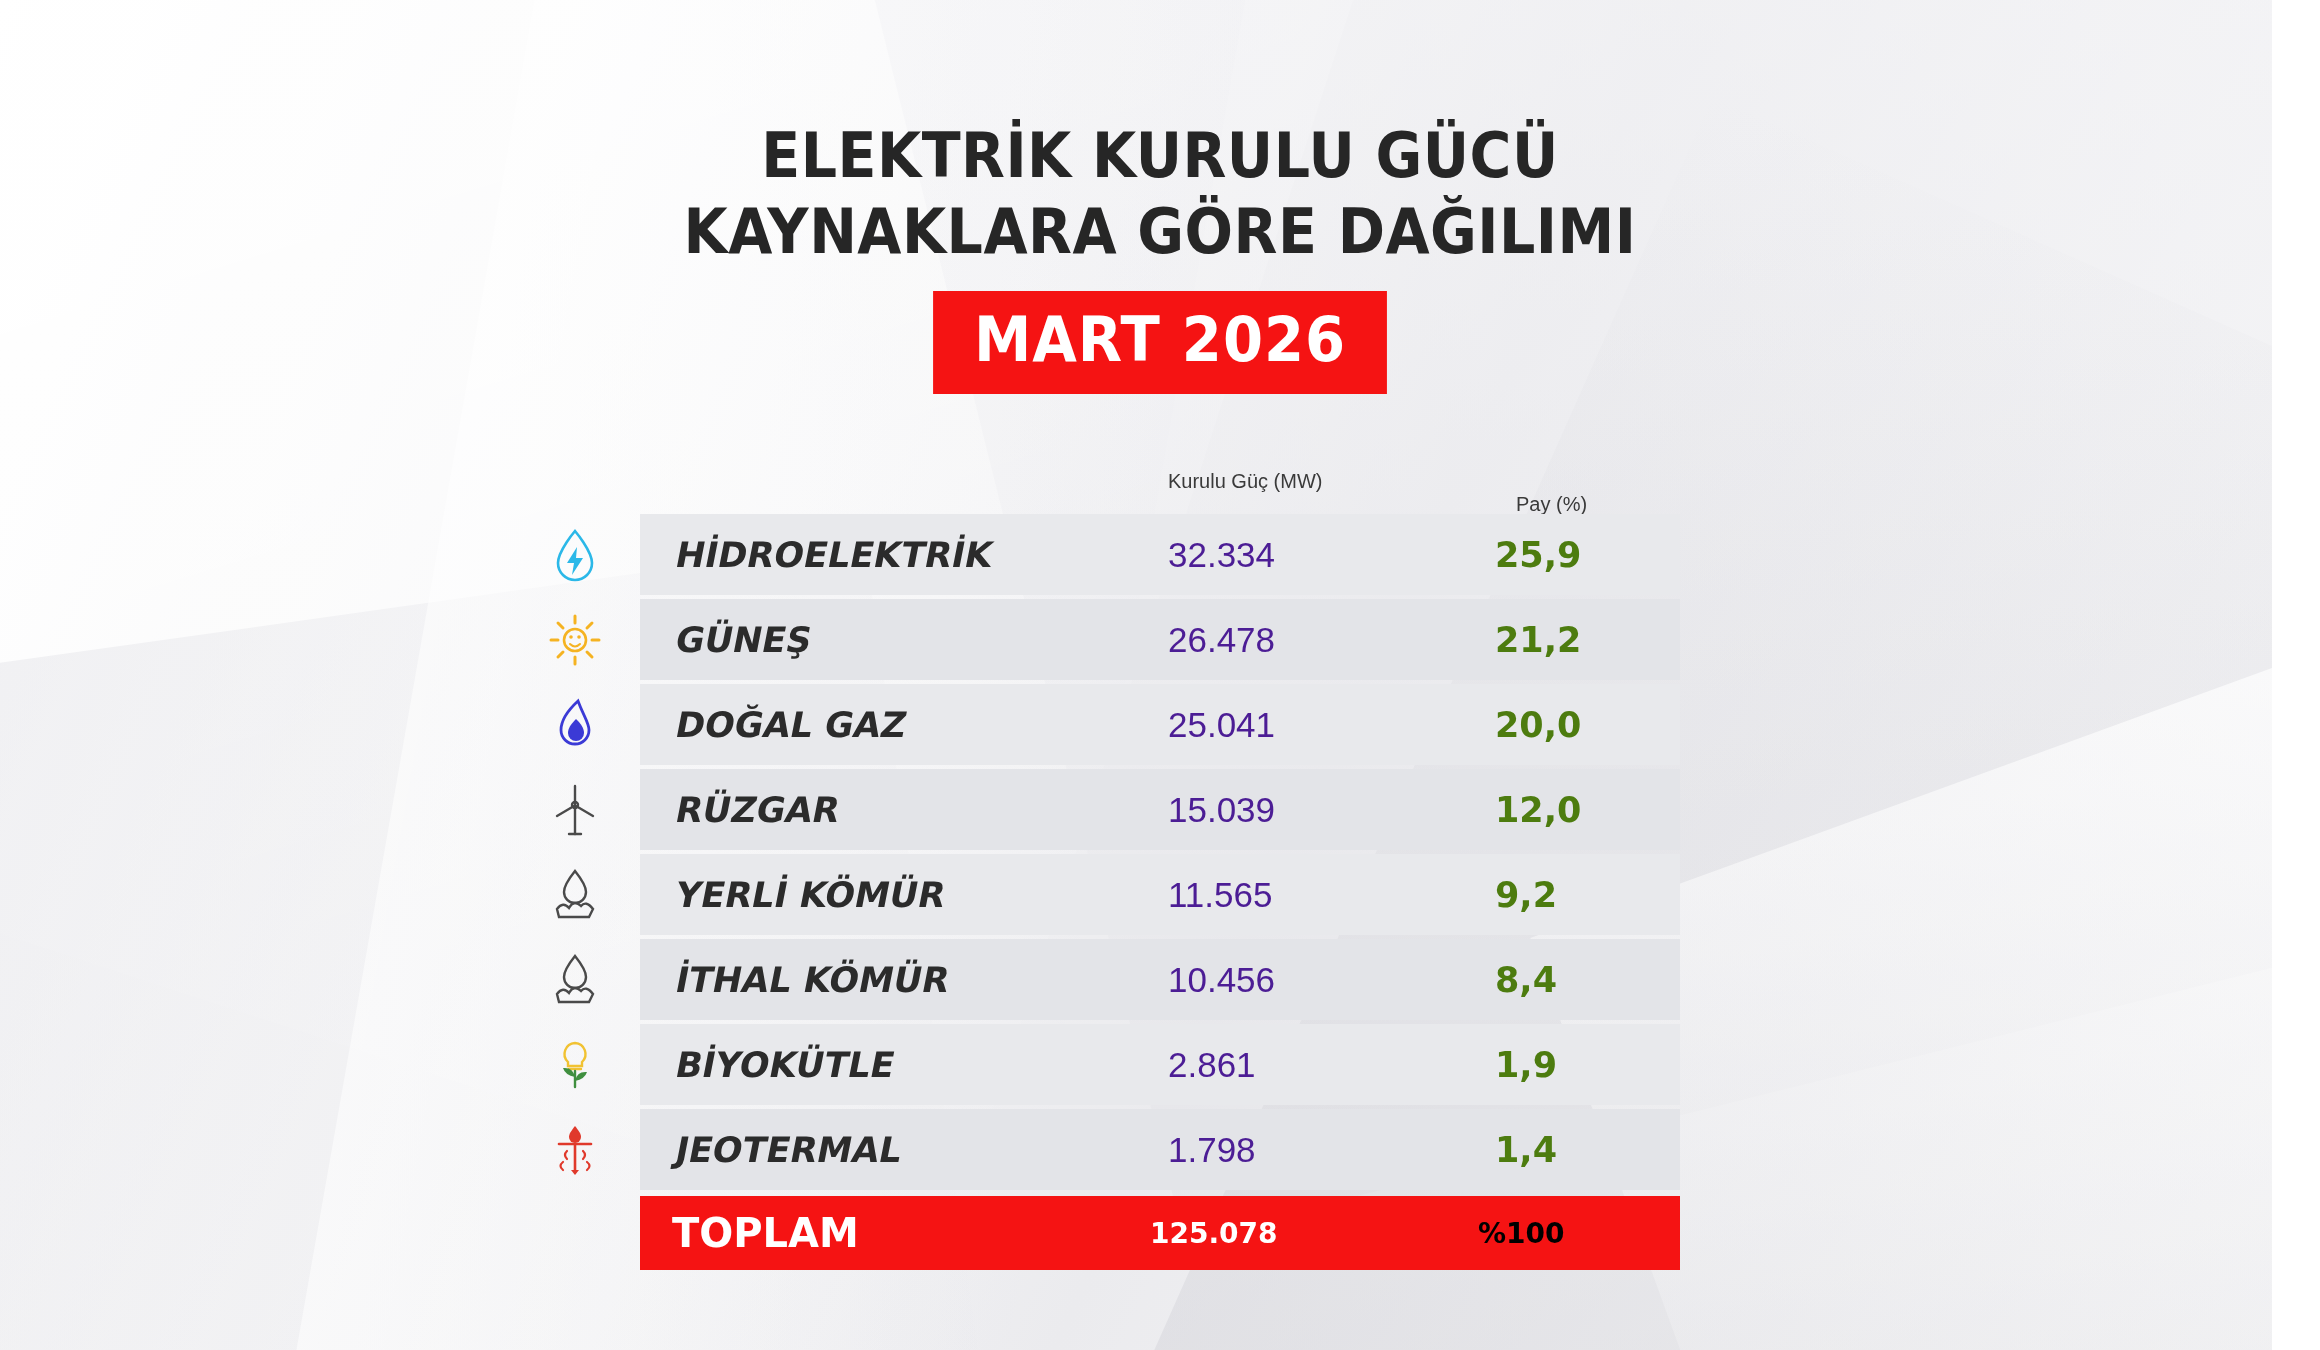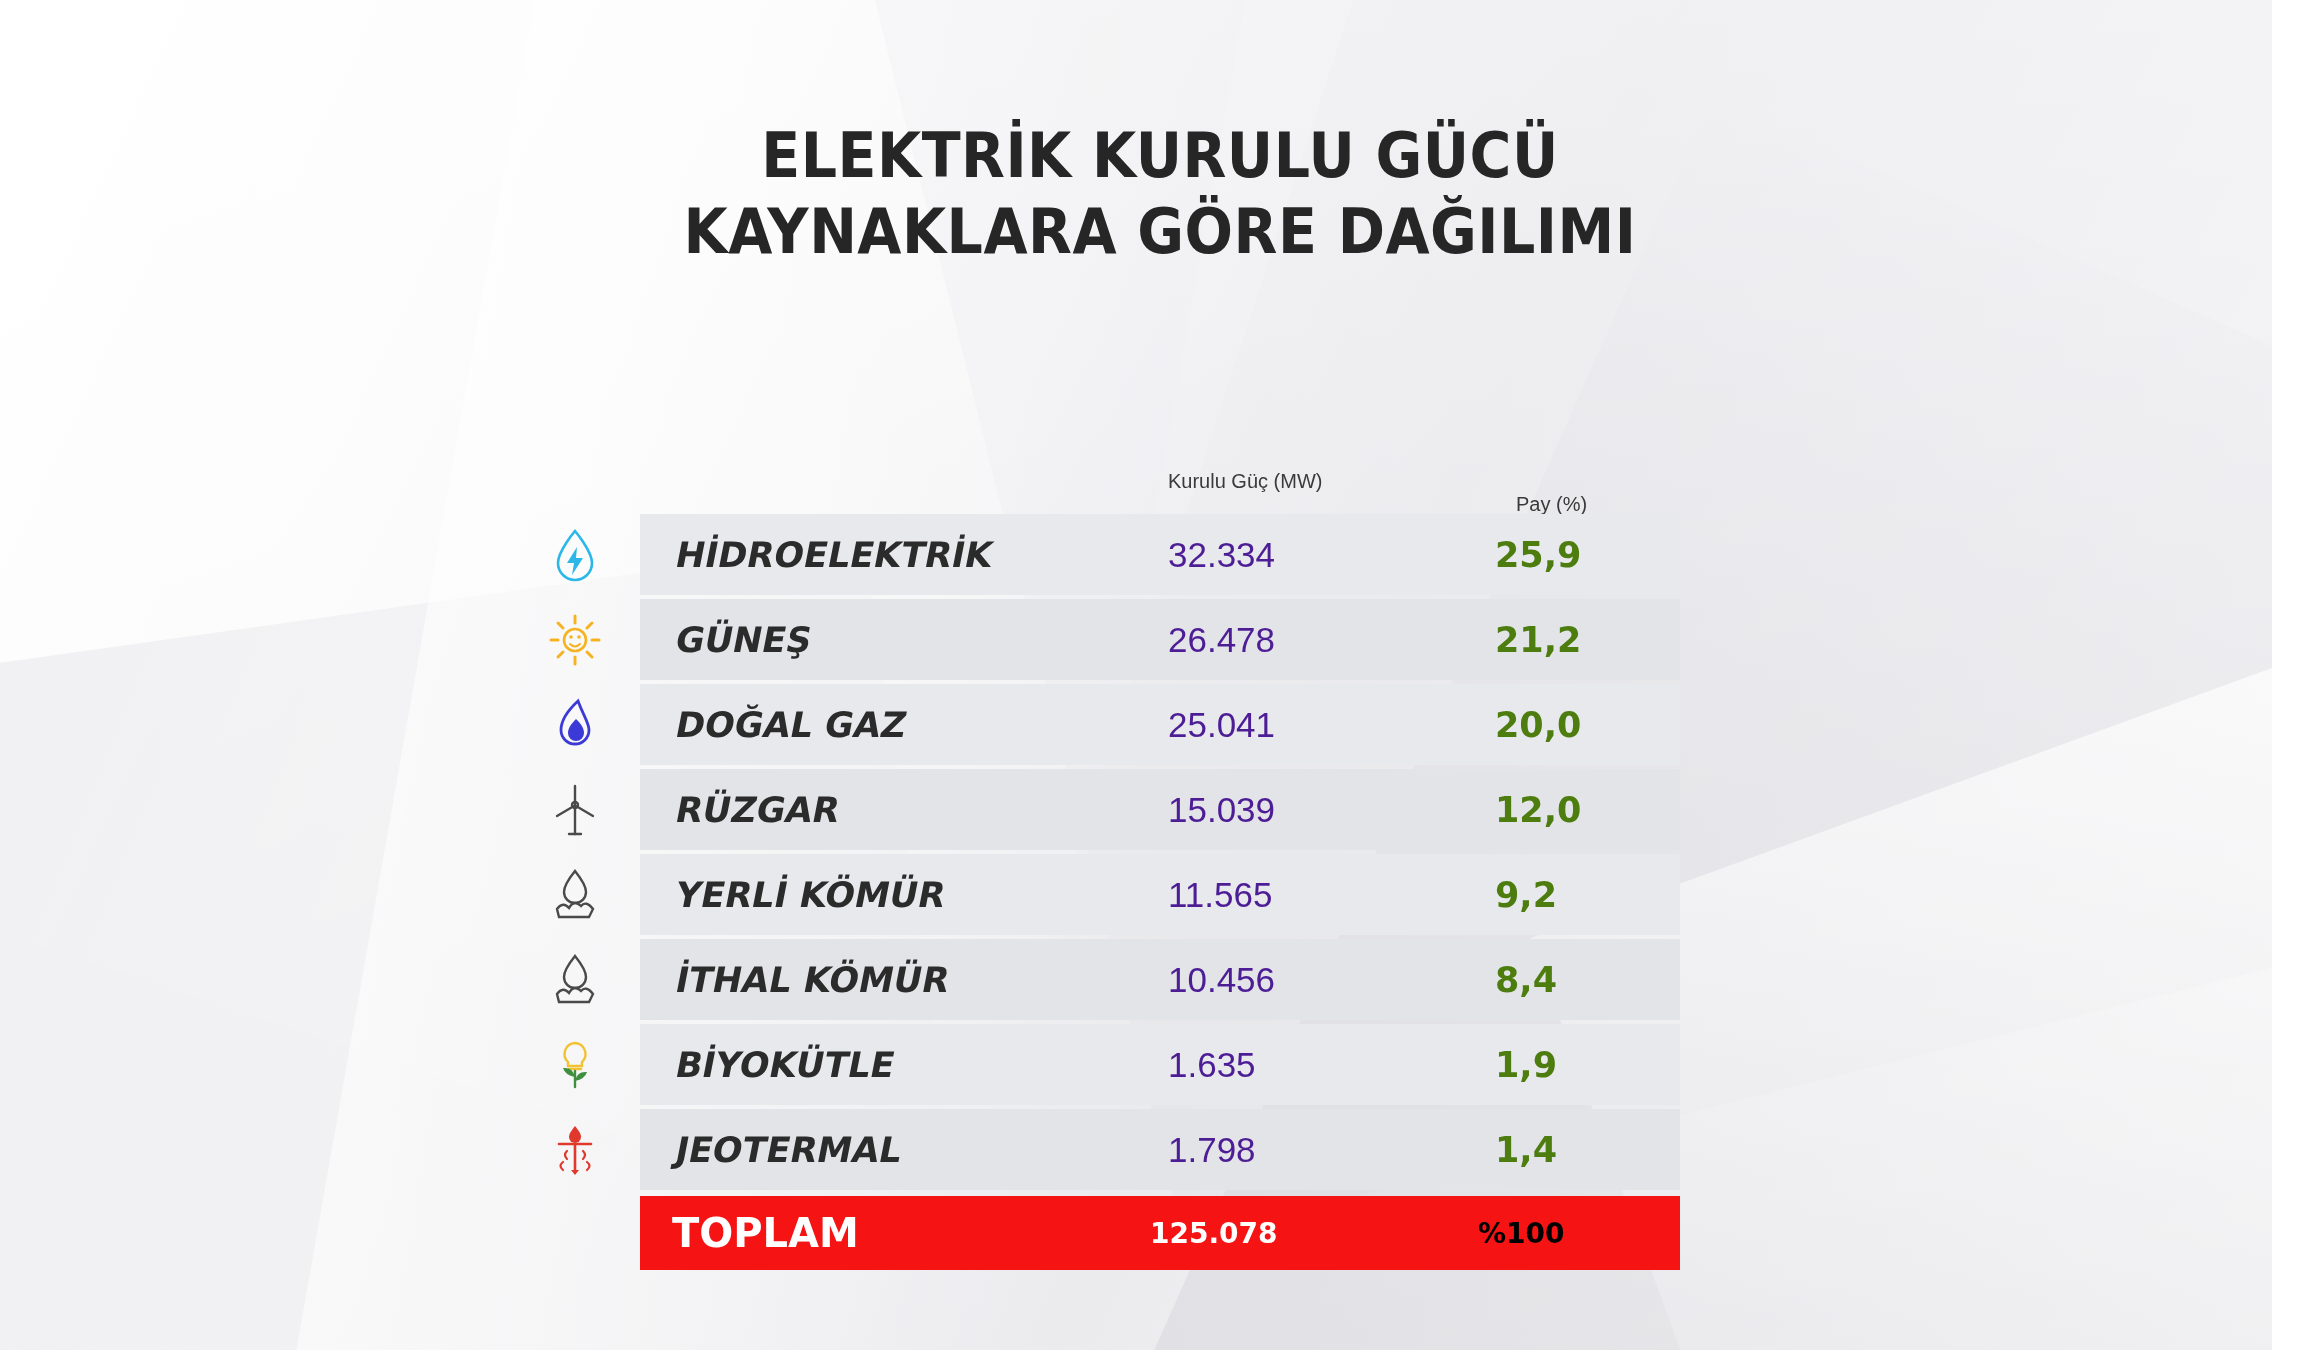--- a/index.html
+++ b/index.html
@@ -205,20 +205,23 @@
   <div class="bg-facet f1"></div>
   <div class="bg-facet f2"></div>
   <div class="bg-facet f3"></div>
   <div class="bg-facet f4"></div>
   <div class="bg-facet f5"></div>
   <div class="bg-facet f6"></div>
 
   <div id="header">
     <div class="title-line">ELEKTRİK KURULU GÜCÜ</div>
     <div class="title-line">KAYNAKLARA GÖRE DAĞILIMI</div>
+    <div id="month-badge-wrap">
+      <span id="month-badge">MART 2026</span>
+    </div>
   </div>
 
   <div id="table">
 
     <div class="col-head-row">
       <div class="col-head mw">Kurulu Güç (MW)</div>
       <div class="col-head pay">Pay (%)</div>
     </div>
 
     <div class="row">
@@ -315,21 +318,21 @@
       <div class="row-icon">
         <svg width="60" height="60" viewBox="0 0 60 60">
           <path d="M30 8 a11 11 0 0 1 7 19 v4 H23 v-4 a11 11 0 0 1 7 -19 Z" fill="none" stroke="#f1c232" stroke-width="2.4"></path>
           <line x1="24" y1="34" x2="36" y2="34" stroke="#f1c232" stroke-width="2.4" stroke-linecap="round"></line>
           <line x1="30" y1="36" x2="30" y2="52" stroke="#3f8f3f" stroke-width="2.4" stroke-linecap="round"></line>
           <path d="M30 42 q-10 -2 -12 -9 q10 -1 12 9 Z" fill="#3f8f3f"></path>
           <path d="M30 46 q10 -2 12 -9 q-10 -1 -12 9 Z" fill="#3f8f3f"></path>
         </svg>
       </div>
       <div class="row-label">BİYOKÜTLE</div>
-      <div class="row-mw">1.635</div>
+      <div class="row-mw">2.861</div>
       <div class="row-pay">1,9</div>
     </div>
 
     <div class="row alt">
       <div class="row-icon">
         <svg width="60" height="60" viewBox="0 0 60 60">
           <path d="M30 6 c-4 5 -6 8 -6 11 a6 6 0 0 0 12 0 c0 -3 -2 -6 -6 -11 Z" fill="#e0392b"></path>
           <line x1="14" y1="24" x2="46" y2="24" stroke="#e0392b" stroke-width="2.6" stroke-linecap="round"></line>
           <line x1="30" y1="24" x2="30" y2="50" stroke="#e0392b" stroke-width="2.6" stroke-linecap="round"></line>
           <g stroke="#e0392b" stroke-width="2.2" stroke-linecap="round" fill="none">

